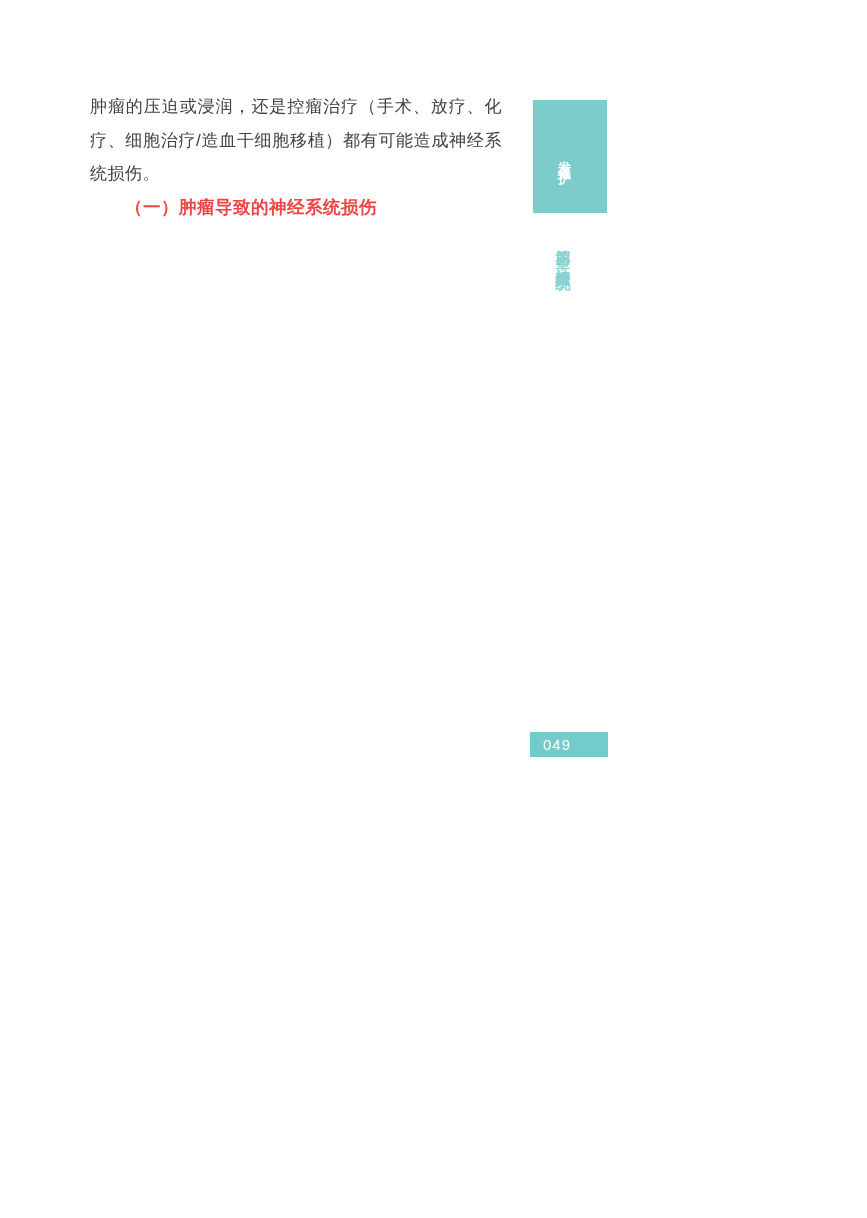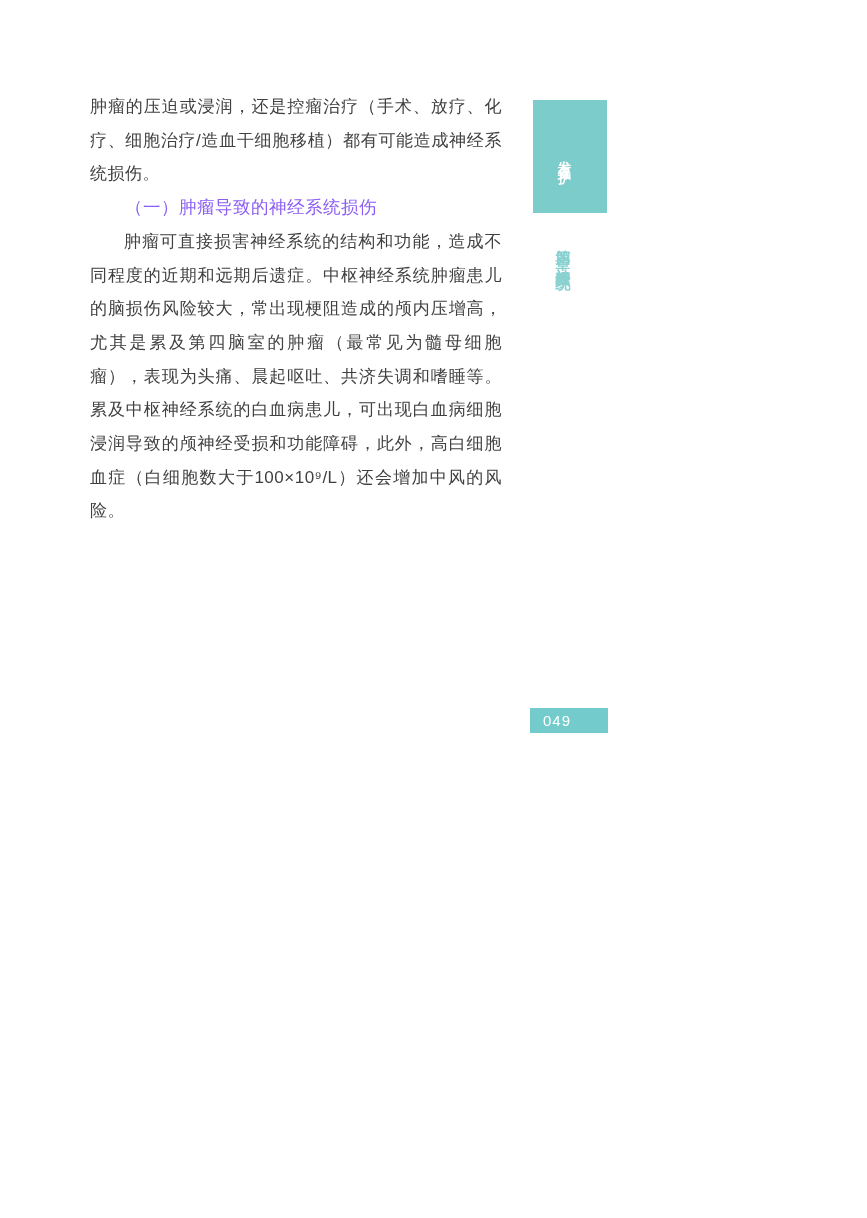--- a/index.html
+++ b/index.html
@@ -24,22 +24,22 @@
     color: #404040;
     text-align: justify;
     text-justify: inter-character;
     letter-spacing: 0.5px;
   }
   .text-col p { text-indent: 2em; }
   .text-col p.continuation { text-indent: 0; }
   .section-heading {
     font-size: 17.5px;
     line-height: 33.7px;
-    font-weight: normal;
-    color: #8b5cf6;
+    font-weight: bold;
+    color: #ef4444;
     text-indent: 2em;
     text-align: left;
   }
 
   
   .tab-box {
     position: absolute;
     left: 533px;
     top: 100px;
     width: 74px;
@@ -69,41 +69,40 @@
   .chapter-strip span {
     writing-mode: vertical-rl;
     color: #8ad1d1;
     font-weight: bold;
     font-size: 15px;
     letter-spacing: 2px;
   }
   .page-badge {
     position: absolute;
     left: 530px;
-    top: 708px;
+    top: 732px;
     width: 78px;
     height: 25px;
     background: #74cbcb;
     color: #ffffff;
     font-size: 15px;
     line-height: 25px;
     padding-left: 13px;
     letter-spacing: 1px;
   }
 </style>
 </head>
 <body>
 
 <div class="page">
 
   <div class="text-col">
     <p class="continuation">肿瘤的压迫或浸润，还是控瘤治疗（手术、放疗、化疗、细胞治疗/造血干细胞移植）都有可能造成神经系统损伤。</p>
 
     <div class="section-heading">（一）肿瘤导致的神经系统损伤</div>
-    <p>肿瘤可直接损害神经系统的结构和功能，造成不同程度的近期和远期后遗症。中枢神经系统肿瘤患儿的脑损伤风险较大，常出现梗阻造成的颅内压增高，尤其是累及第四脑室的肿瘤（最常见为髓母细胞瘤），表现为头痛、晨起呕吐、共济失调和嗜睡等。累及中枢神经系统的白血病患儿，可出现白血病细胞浸润导致的颅神经受损和功能障碍，此外，高白细胞血症（白细胞数大于100×10⁹/L）还会增加中风的风险。</p>
 
   </div>
 
   <div class="tab-box">
     <span class="vtext">发育保护</span>
   </div>
 
   <div class="chapter-strip">
     <span>第四章</span>
     <span>神经系统</span>

